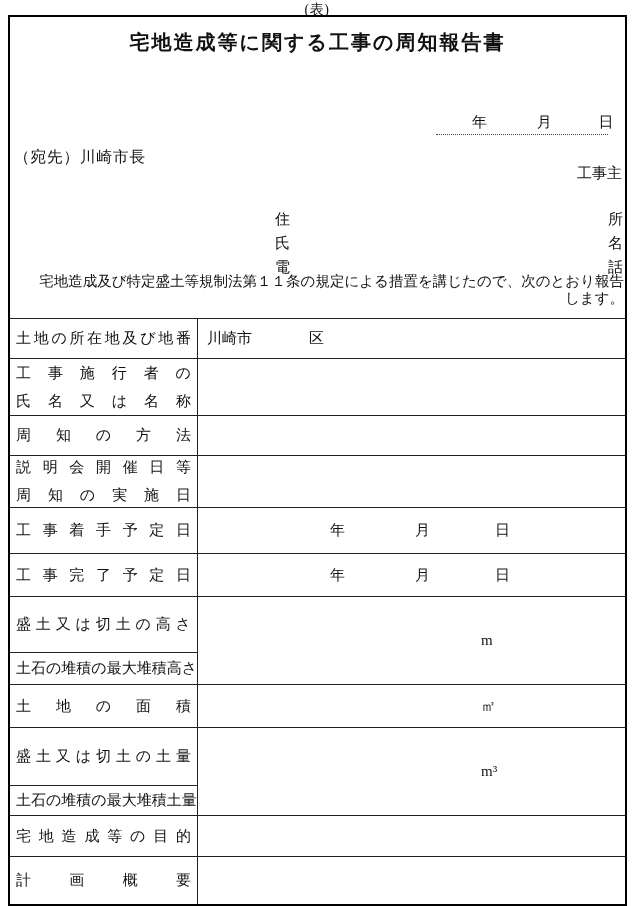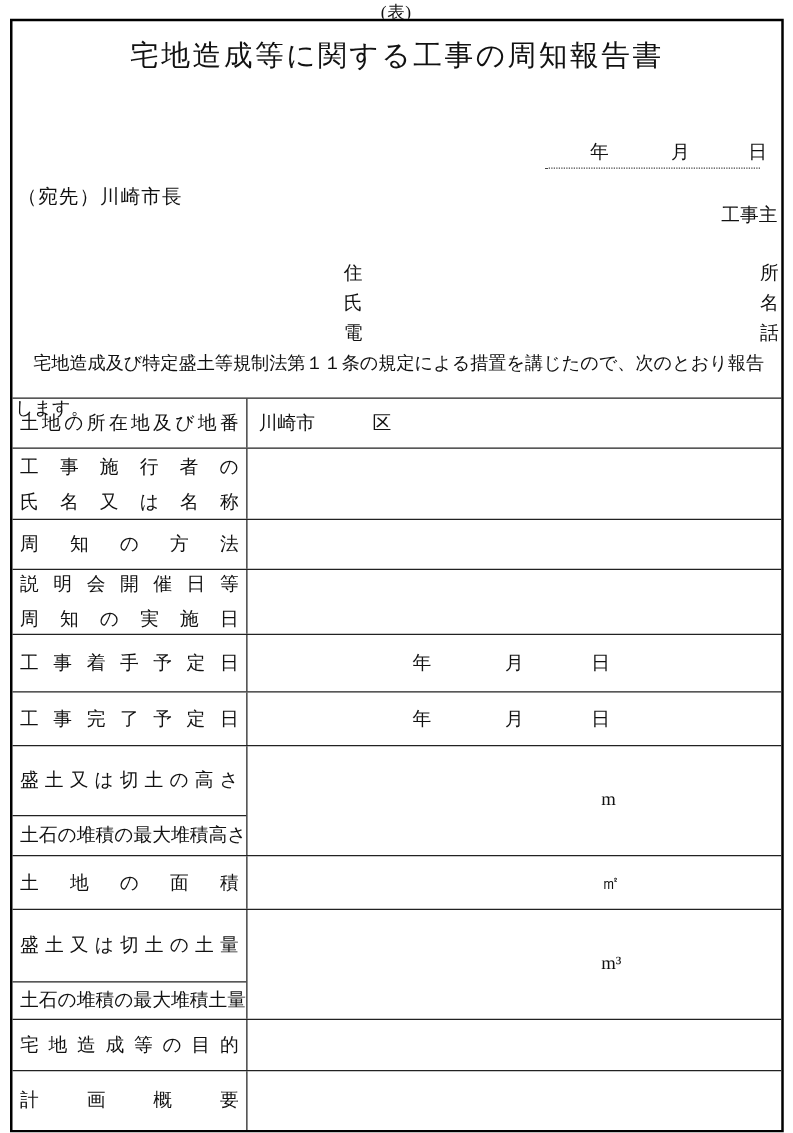--- a/index.html
+++ b/index.html
@@ -11,21 +11,21 @@
   .side-label{
     position:absolute;top:1px;left:0;right:0;text-align:center;
     font-size:14px;letter-spacing:0.5px;
   }
   .sheet{
     position:absolute;left:8px;top:15px;width:619px;height:891px;
     border:2px solid #000;box-sizing:border-box;background:#fff;
   }
   .title{
     position:absolute;top:12px;left:0;right:0;text-align:center;
-    font-size:23px;font-weight:normal;letter-spacing:2px;
+    font-size:20px;font-weight:bold;letter-spacing:2px;
   }
   .date-line{
     position:absolute;top:94px;right:17px;width:172px;height:24px;
     border-bottom:1.5px dotted #444;box-sizing:border-box;
     font-size:15px;line-height:22px;white-space:nowrap;
   }
   .dl{display:inline-block;}
   .dl-y{margin-left:36px;}
   .dl-m{margin-left:46px;}
   .dl-d{margin-left:43px;}
@@ -42,22 +42,22 @@
   }
   .dotted-field{
     flex:1;border-bottom:1.5px dotted #444;height:22px;margin-left:2px;
     position:relative;
   }
   .paren{position:absolute;bottom:0;font-size:15px;line-height:18px;}
   .paren-open{left:70px;}
   .paren-close{left:150px;}
   .statement{
     position:absolute;top:256px;left:2px;width:612px;
-    font-size:14.5px;line-height:36px;letter-spacing:0;
-    text-align:left;word-break:break-all;
+    font-size:14.5px;line-height:17px;letter-spacing:0;
+    text-align:right;word-break:break-all;
   }
   .form-table{
     position:absolute;top:301px;left:0;right:0;bottom:0;
     border-top:1px solid #222;display:flex;flex-direction:column;
   }
   .trow{
     display:flex;border-bottom:1px solid #222;box-sizing:border-box;
     flex:0 0 auto;
   }
   .trow:last-child{border-bottom:none;}
@@ -69,21 +69,21 @@
   .cell-label-stack{
     width:188px;flex:0 0 188px;border-right:1px solid #222;box-sizing:border-box;
     display:flex;flex-direction:column;
   }
   .cell-label-stack .cell-label{
     width:100%;flex:1 1 auto;border-right:none;
   }
   .cell-label-stack .cell-label.split{border-bottom:1px solid #222;}
   [data-justify]{display:flex;width:100%;justify-content:space-between;}
   .cell-value{
-    flex:1;display:flex;align-items:center;font-size:15px;white-space:nowrap;
+    flex:1;display:flex;align-items:center;font-size:15px;white-space:nowrap;gap:11px;
   }
   .v-city{margin-left:9px;}
   .v-ward{margin-left:46px;}
   .d-y{margin-left:132px;}
   .d-m{margin-left:59px;}
   .d-d{margin-left:54px;}
   .unit{margin-left:283px;font-size:15px;}
 </style>
 </head>
 <body>

